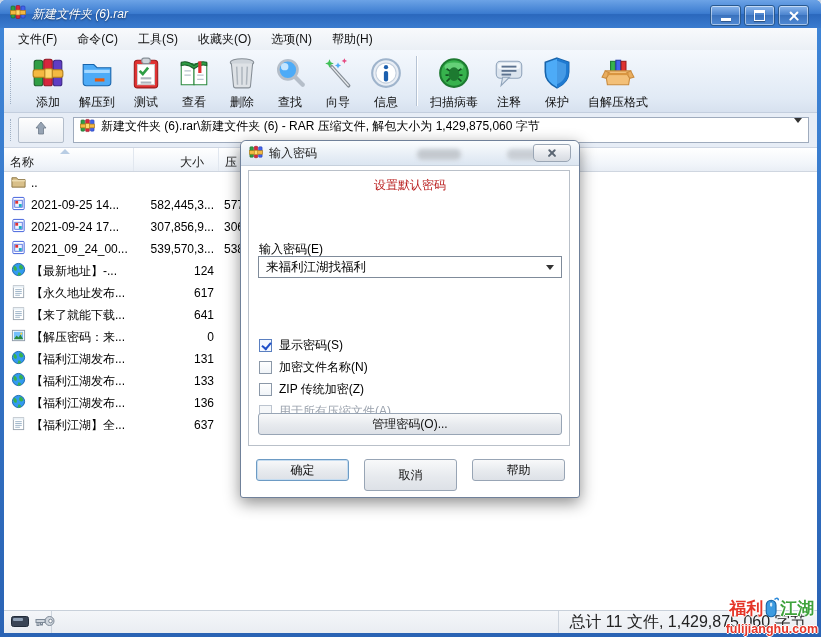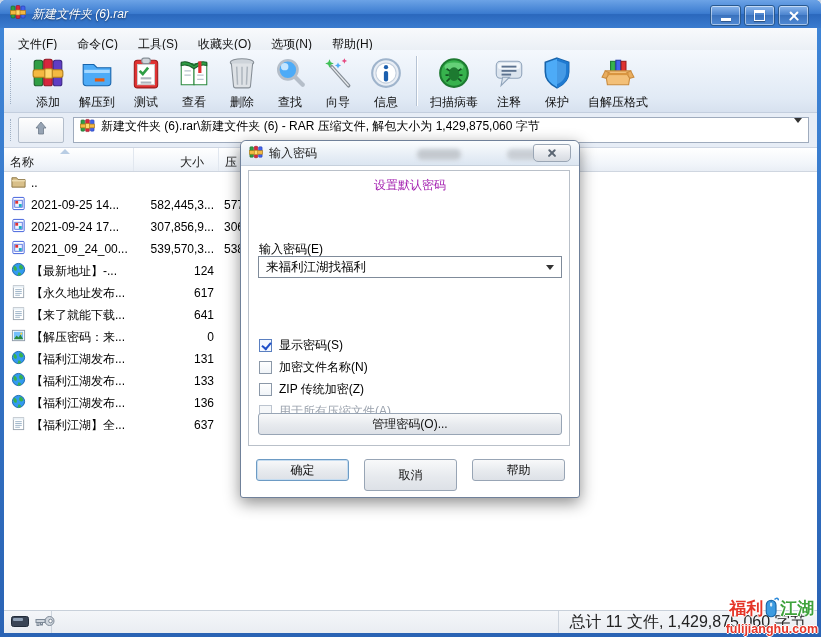--- a/index.html
+++ b/index.html
@@ -20,21 +20,21 @@
   .glyph-min{width:10px;height:3px;background:#fff;margin-top:8px;box-shadow:0 1px 1px rgba(0,0,0,.35);}
   .glyph-max{width:9px;height:7px;border:1px solid #fff;border-top:3px solid #fff;box-shadow:0 1px 1px rgba(0,0,0,.35);}
   .glyph-x{position:relative;width:12px;height:10px;}
   .glyph-x::before,.glyph-x::after{content:"";position:absolute;left:0;top:4px;width:12px;height:2.4px;background:#fff;border-radius:1px;}
   .glyph-x::before{transform:rotate(45deg);} .glyph-x::after{transform:rotate(-45deg);}
   .glyph-x.dark::before,.glyph-x.dark::after{background:#5b6673;width:10px;left:1px;}
 
   
   .menubar{position:absolute;left:4px;top:28px;width:813px;height:34px;box-sizing:border-box;
     background:linear-gradient(#f8fafc,#e4eaf2);border-bottom:1px solid #cfd6e2;
-    display:flex;align-items:center;font-size:12px;color:#111;padding-left:4px;}
+    display:flex;font-size:12px;color:#111;padding-left:4px;}
   .menu-item{padding:3px 10px;cursor:default;}
 
   
   .toolbar{position:absolute;left:4px;top:50px;width:813px;height:63px;box-sizing:border-box;
     background:linear-gradient(#f4f8fd,#e1eaf5 78%,#d7e1ef);border-bottom:1px solid #c3cede;
     display:flex;align-items:flex-start;padding:4px 0 0 20px;}
   .toolbar::before{content:"";position:absolute;left:6px;top:8px;bottom:8px;border-left:1px dotted #9fb0c4;}
   .tb-item{display:flex;flex-direction:column;align-items:center;padding:2px 7px;font-size:12px;color:#111;border-radius:3px;}
   .tb-item svg{width:34px;height:34px;margin-bottom:1px;}
   .tb-sep{width:1px;height:50px;background:#b6c3d4;box-shadow:1px 0 0 #fff;margin:2px 6px 0 6px;}
@@ -94,21 +94,21 @@
     box-shadow:0 5px 16px rgba(0,0,0,.45);}
   .dlg-title{position:absolute;left:0;top:0;right:0;height:25px;box-sizing:border-box;
     background:linear-gradient(#fbfdfe,#e7eef6 60%,#dce6f1);border-bottom:1px solid #c6d0dc;
     border-radius:6px 6px 0 0;display:flex;align-items:center;padding-left:8px;font-size:12px;color:#222;}
   .dlg-title svg{margin-right:6px;}
   .dlg-close{position:absolute;right:8px;top:3px;width:38px;height:18px;box-sizing:border-box;
     background:linear-gradient(#fdfdfd,#e4e7ec 60%,#d7dbe1);border:1px solid #9aa6b5;border-radius:3px 3px 5px 5px;
     display:flex;align-items:center;justify-content:center;}
   .censor{position:absolute;height:11px;top:8px;border-radius:5px;background:#c4c9cf;filter:blur(2px);}
   .c1{left:176px;width:44px;} .c2{left:266px;width:36px;opacity:.85;}
-  .dlg-heading{position:absolute;top:36px;left:0;width:100%;text-align:center;font-size:12px;color:#a21caf;}
+  .dlg-heading{position:absolute;top:36px;left:0;width:100%;text-align:center;font-size:12px;color:#b91c1c;}
   .dlg-panel{position:absolute;left:7px;top:29px;width:322px;height:276px;border:1px solid #b9c0c9;box-sizing:border-box;}
   .dlg-label{position:absolute;left:18px;top:100px;font-size:12px;color:#000;}
   .dlg-combo{position:absolute;left:17px;top:115px;width:304px;height:22px;box-sizing:border-box;
     border:1px solid #7f8b9a;background:#fff;display:flex;align-items:center;padding:0 7px;font-size:12.5px;}
   .dlg-combo .combo-arrow{margin-left:auto;}
   #dlg-checks{position:absolute;left:18px;top:193px;}
   .chk-row{display:flex;align-items:center;height:22px;font-size:12px;color:#000;}
   .chk-box{width:13px;height:13px;box-sizing:border-box;border:1px solid #8b98a8;
     background:linear-gradient(#fff,#f0f4f8);margin-right:7px;position:relative;flex:none;}
   .chk-box.checked{border-color:#5a7fc0;background:#f3f8ff;}

